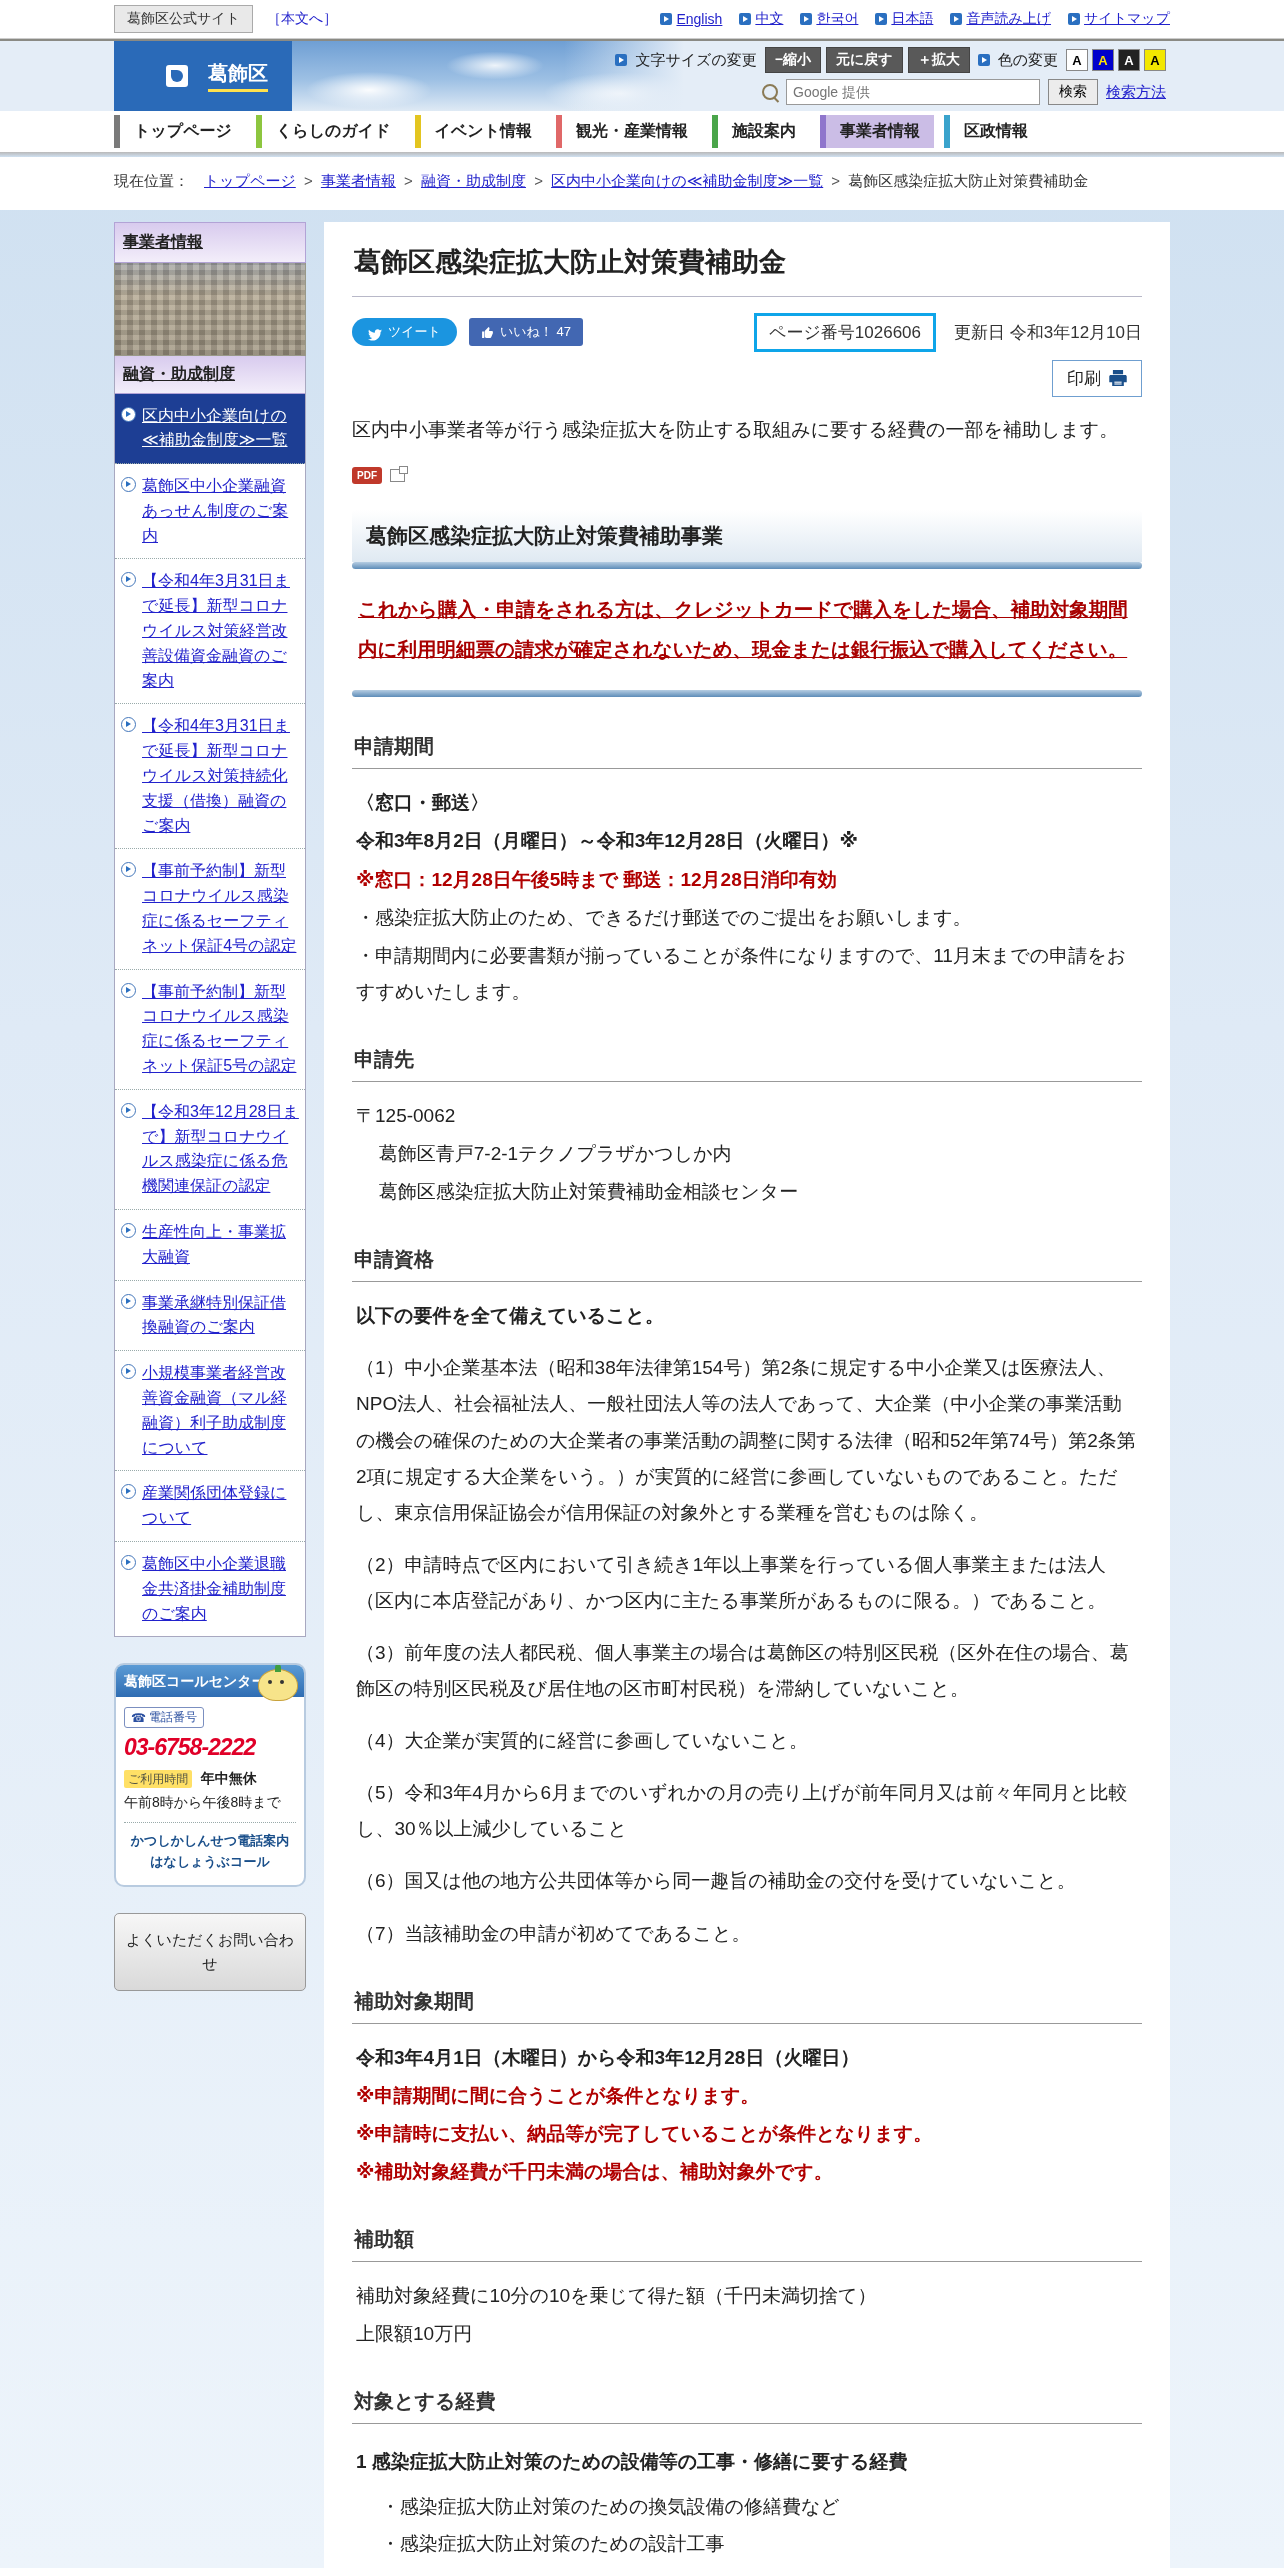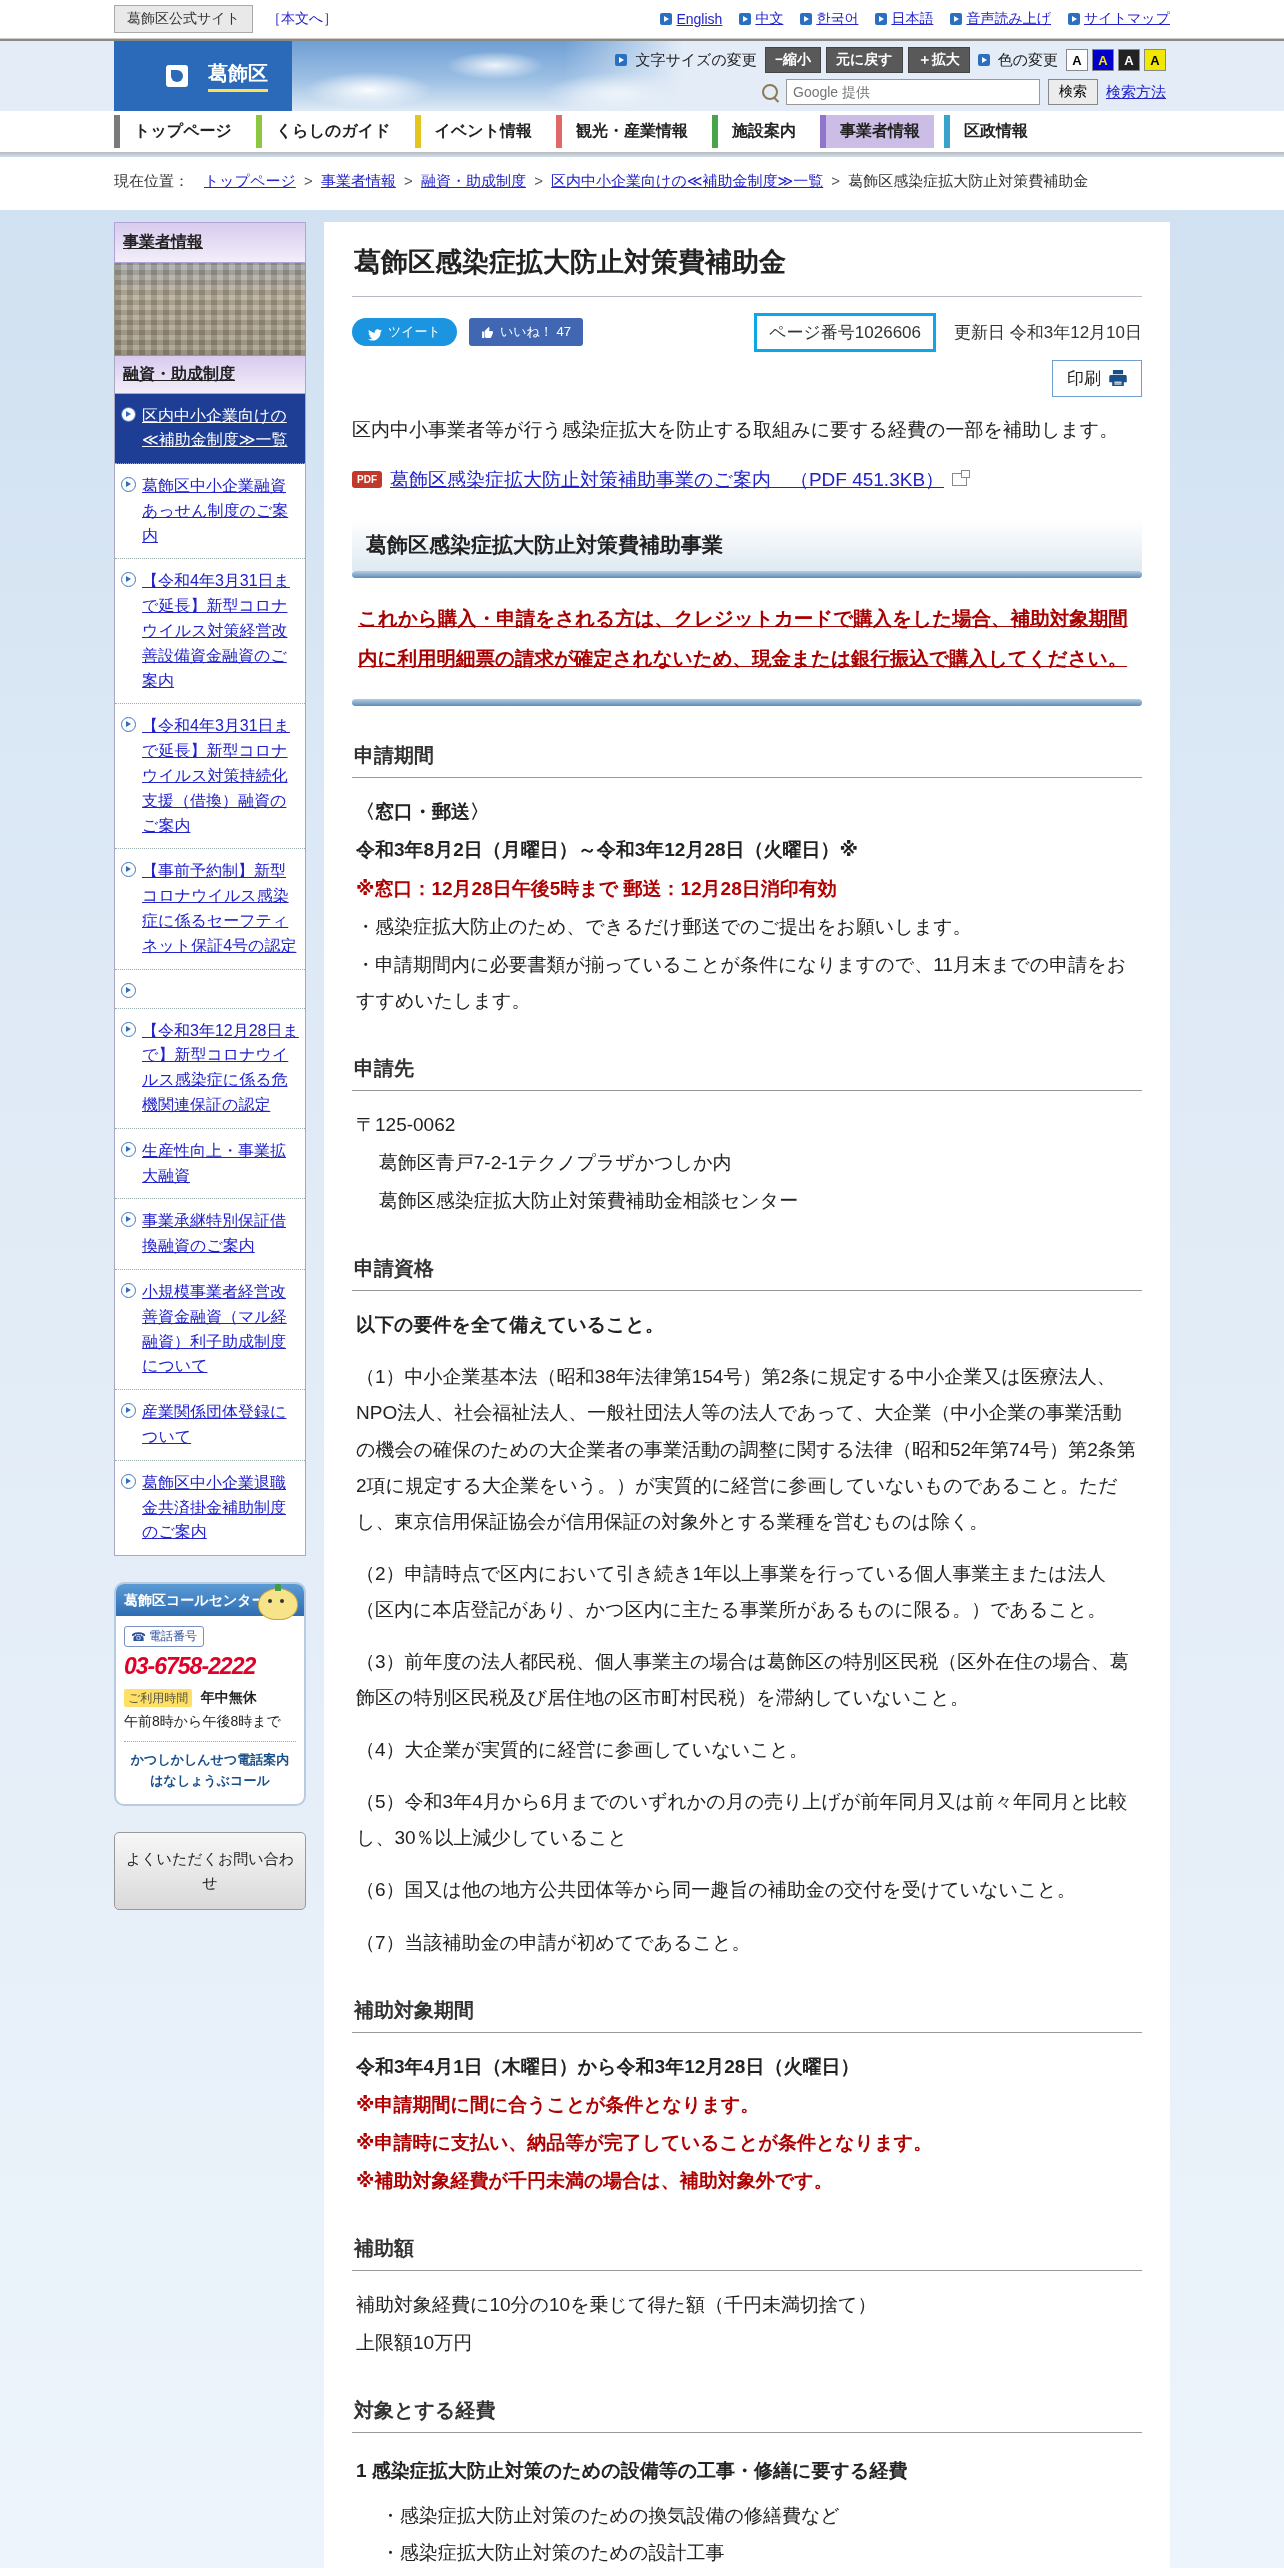--- a/index.html
+++ b/index.html
@@ -233,20 +233,21 @@
             <div class="side-item">
               <span class="circ"></span>
               <a>【令和4年3月31日まで延長】新型コロナウイルス対策持続化支援（借換）融資のご案内</a>
             </div>
             <div class="side-item">
               <span class="circ"></span>
               <a>【事前予約制】新型コロナウイルス感染症に係るセーフティネット保証4号の認定</a>
             </div>
             <div class="side-item">
               <span class="circ"></span>
+              <a>【事前予約制】新型コロナウイルス感染症に係るセーフティネット保証5号の認定</a>
             </div>
             <div class="side-item">
               <span class="circ"></span>
               <a>【令和3年12月28日まで】新型コロナウイルス感染症に係る危機関連保証の認定</a>
             </div>
             <div class="side-item">
               <span class="circ"></span>
               <a>生産性向上・事業拡大融資</a>
             </div>
             <div class="side-item">
@@ -324,21 +325,20 @@
               <rect x="7" y="16" width="10" height="1.5" fill="#fff"></rect>
               <rect x="7" y="18.5" width="10" height="1.5" fill="#fff"></rect>
             </svg>
         </button>
       </div>
 
       <p class="intro">区内中小事業者等が行う感染症拡大を防止する取組みに要する経費の一部を補助します。</p>
 
       <div class="pdf-row">
         <span class="pdf-badge">PDF</span>
-        <a class="pdf-link">葛飾区感染症拡大防止対策補助事業のご案内　（PDF 451.3KB）</a>
         <span class="ext-icon"></span>
       </div>
 
       <h2 class="h2-band">葛飾区感染症拡大防止対策費補助事業</h2>
       <div class="grad-bar"></div>
       <div class="warning">これから購入・申請をされる方は、クレジットカードで購入をした場合、補助対象期間内に利用明細票の請求が確定されないため、現金または銀行振込で購入してください。</div>
       <div class="grad-bar"></div>
 
       <div id="sections">
           <h3 class="sec-h3">申請期間</h3>

